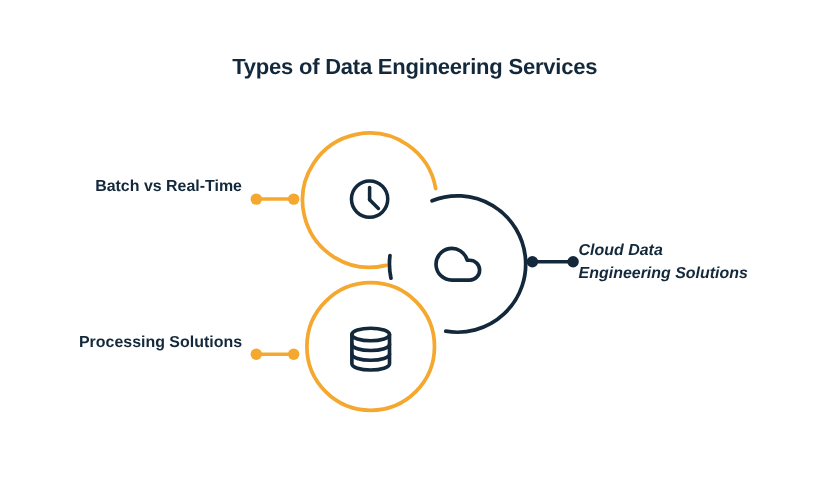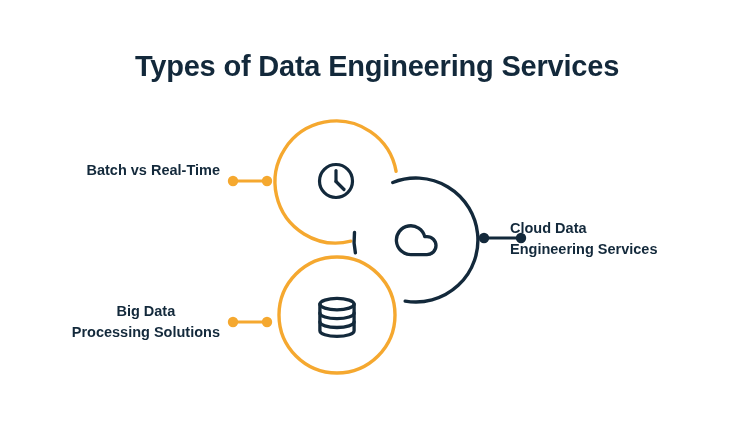--- a/index.html
+++ b/index.html
@@ -14,21 +14,21 @@
     height: 446px;
     background: var(--background, #ffffff);
     overflow: hidden;
   }
   .page-title {
     position: absolute;
     top: 50px;
     left: 0;
     width: 754px;
     text-align: center;
-    font-size: 29px;
+    font-size: 20px;
     font-weight: 800;
     letter-spacing: -0.2px;
     color: var(--navy, #13293B);
   }
   .diagram-svg {
     position: absolute;
     top: 0;
     left: 0;
   }
   .stroke-yellow { stroke: var(--yellow, #F5A82F); fill: none; }
@@ -36,21 +36,21 @@
   .fill-yellow   { fill: var(--yellow, #F5A82F); }
   .fill-navy     { fill: var(--navy, #13293B); }
   .node-label {
     position: absolute;
     font-size: 14.5px;
     line-height: 20.5px;
     font-weight: 700;
     color: var(--navy, #13293B);
     white-space: nowrap;
   }
-  .label-right-aligned { text-align: center; }
+  .label-right-aligned { text-align: left; }
   .label-left-aligned  { text-align: left; }
 </style>
 </head>
 <body>
 
 <div class="canvas">
 
   <div class="page-title">Types of Data Engineering Services</div>
 
   <svg class="diagram-svg" width="754" height="446" viewBox="0 0 754 446">
@@ -97,23 +97,22 @@
       <line class="stroke-yellow" stroke-width="3.2" x1="233" y1="322" x2="267" y2="322"></line>
       <circle class="fill-yellow" cx="233" cy="322" r="5.2"></circle>
       <circle class="fill-yellow" cx="267" cy="322" r="5.2"></circle>
     </g>
   </svg>
 
   <div class="node-label label-right-aligned" style="top:160px; right:534px;">
     <div>Batch vs Real-Time</div>
   </div>
 
-  <div class="node-label label-left-aligned" style="top:218px; left:510px;">
+  <div class="node-label label-left-aligned" style="top:218px; left:526px;font-style:italic;">
     <div>Cloud Data</div>
-    <div>Engineering Services</div>
+    <div>Engineering Solutions</div>
   </div>
 
   <div class="node-label label-right-aligned" style="top:301px; right:534px;">
-    <div>Big Data</div>
     <div>Processing Solutions</div>
   </div>
 
 </div>
 
 </body></html>

